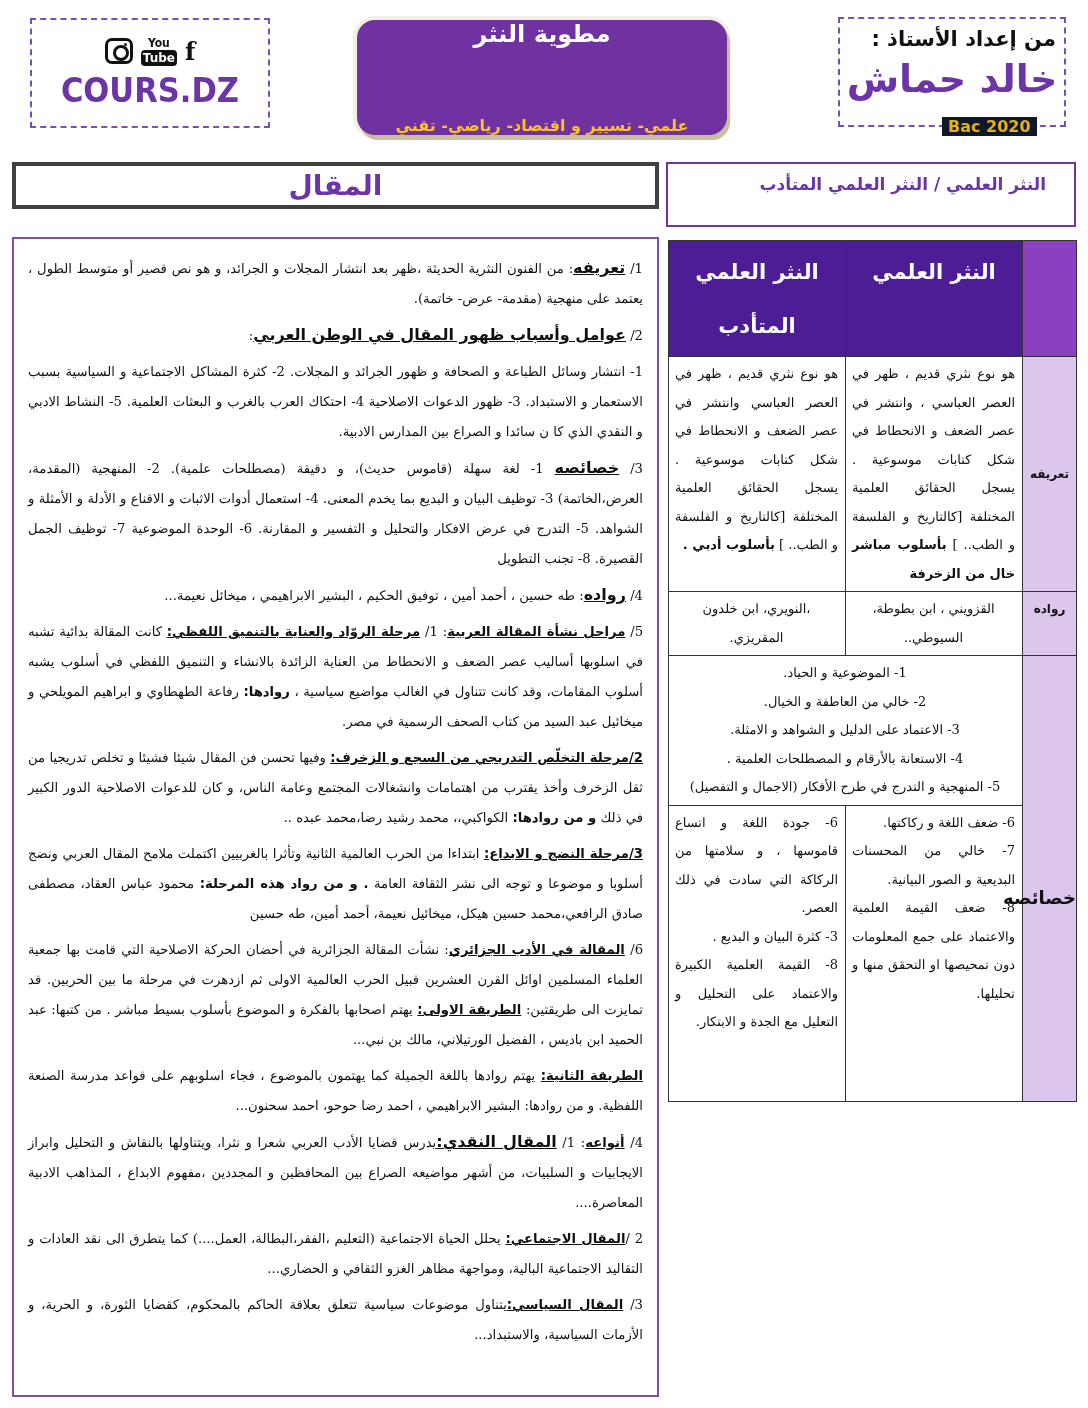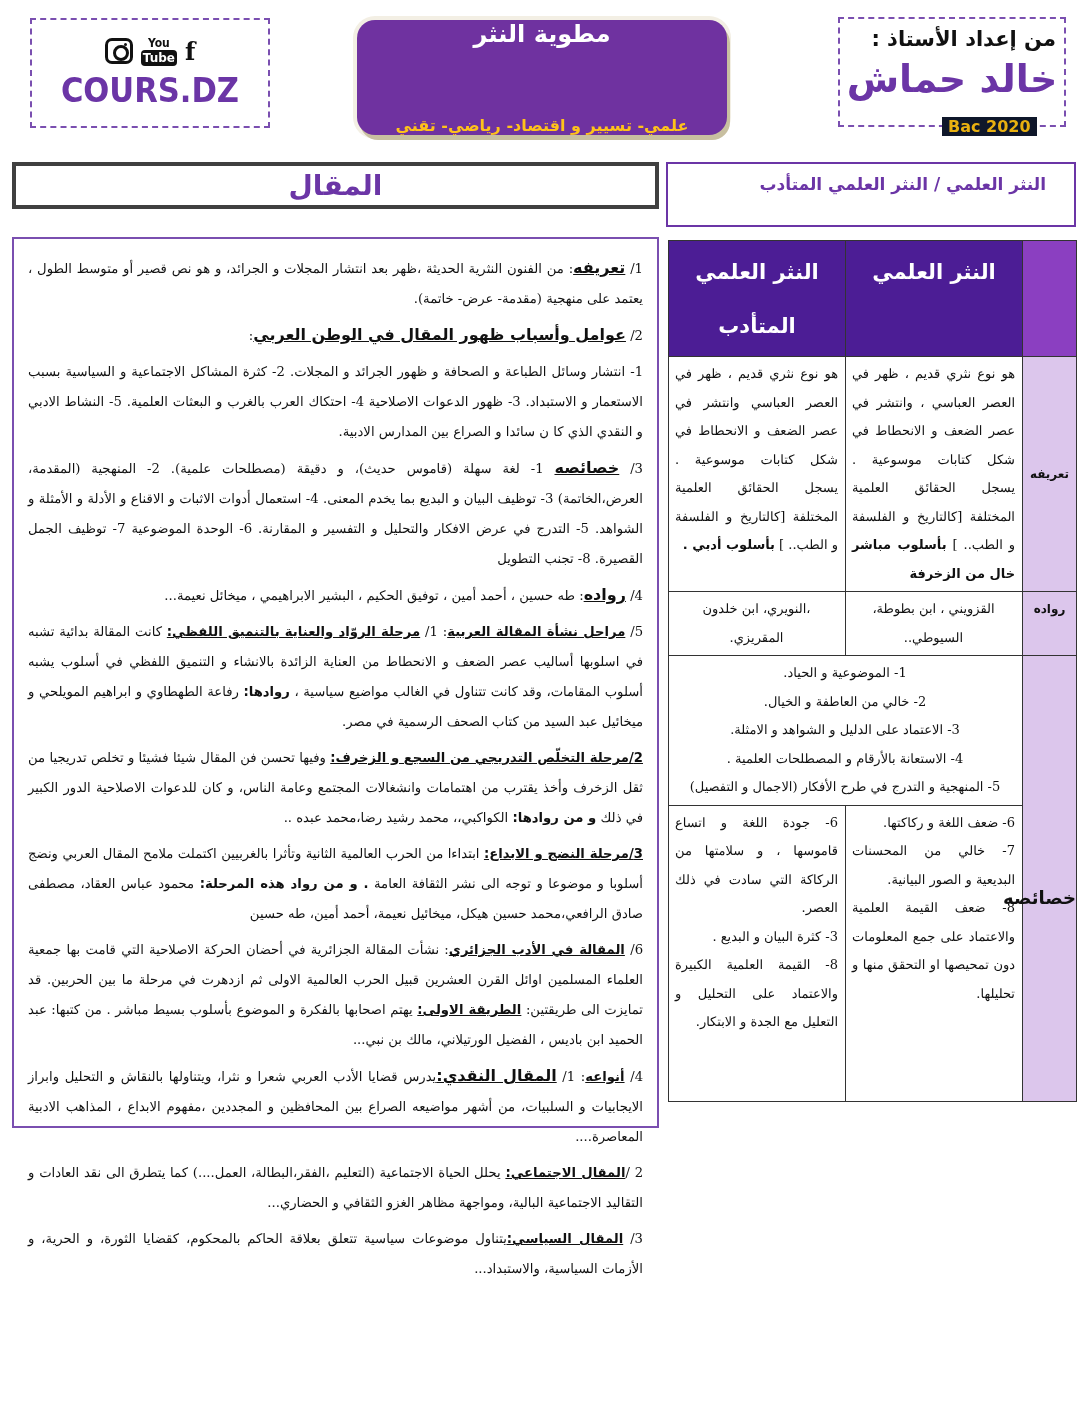--- a/index.html
+++ b/index.html
@@ -61,21 +61,21 @@
   }
   .hdr-left span { font: bold 28px "DejaVu Sans", sans-serif; color: #6b35a6; }
   .hdr-right {
     position: absolute; left: 666px; top: 162px; width: 410px; height: 65px;
     border: 2px solid #6b35a6; direction: rtl; padding: 10px 28px 0 0;
   }
   .hdr-right span { font: bold 17px "DejaVu Sans", sans-serif; color: #6b35a6; }
 
   
   .main {
-    position: absolute; left: 12px; top: 237px; width: 647px; height: 891px;
+    position: absolute; left: 12px; top: 237px; width: 647px; height: 1160px;
     border: 2px solid #7a4fb0; direction: rtl; text-align: justify;
     padding: 14px 14px 0 14px; font: 13.2px/30px "DejaVu Serif", serif; color: #111;
   }
   .main p { margin-bottom: 6px; }
   .main .gap { margin-top: 6px; }
   .kw { font-family: "DejaVu Sans", sans-serif; font-weight: bold; text-decoration: underline; }
   .kw-big { font-family: "DejaVu Sans", sans-serif; font-weight: bold; font-size: 16px; text-decoration: underline; }
   .b { font-family: "DejaVu Sans", sans-serif; font-weight: bold; }
   .num { font-family: "DejaVu Serif", serif; }
   .h2line { font-family: "DejaVu Sans", sans-serif; font-weight: bold; font-size: 16px; text-decoration: underline; }
@@ -157,20 +157,23 @@
   </p>
   <p>
     <span class="kw">2/مرحلة التخلّص التدريجي من السجع و الزخرف:</span><span> وفيها تحسن فن المقال شيئا فشيئا و تخلص تدريجيا من ثقل الزخرف وأخذ يقترب من اهتمامات وانشغالات المجتمع وعامة الناس، و كان للدعوات الاصلاحية الدور الكبير في ذلك </span><span class="b">و من روادها:</span><span> الكواكبي،، محمد رشيد رضا،محمد عبده ..</span>
   </p>
   <p>
     <span class="kw">3/مرحلة النضج و الابداع:</span><span> ابتداءا من الحرب العالمية الثانية وتأثرا بالغربيين اكتملت ملامح المقال العربي ونضج أسلوبا و موضوعا و توجه الى نشر الثقافة العامة </span><span class="b">. و من رواد هذه المرحلة:</span><span> محمود عباس العقاد، مصطفى صادق الرافعي،محمد حسين هيكل، ميخائيل نعيمة، أحمد أمين، طه حسين</span>
   </p>
   <p>
     <span class="num">6/</span>
     <span class="kw">المقالة في الأدب الجزائري</span><span>: نشأت المقالة الجزائرية في أحضان الحركة الاصلاحية التي قامت بها جمعية العلماء المسلمين اوائل القرن العشرين قبيل الحرب العالمية الاولى ثم ازدهرت في مرحلة ما بين الحربين. قد تمايزت الى طريقتين: </span><span class="kw">الطريقة الاولى:</span><span> يهتم اصحابها بالفكرة و الموضوع بأسلوب بسيط مباشر . من كتبها: عبد الحميد ابن باديس ، الفضيل الورتيلاني، مالك بن نبي...</span>
+  </p>
+  <p>
+    <span class="kw">الطريقة الثانية:</span><span> يهتم روادها باللغة الجميلة كما يهتمون بالموضوع ، فجاء اسلوبهم على قواعد مدرسة الصنعة اللفظية. و من روادها: البشير الابراهيمي ، احمد رضا حوحو، احمد سحنون...</span>
   </p>
   <p class="gap">
     <span class="num">4/</span>
     <span class="kw">أنواعه</span><span>: 1/ </span><span class="kw-big">المقال النقدي:</span><span>يدرس قضايا الأدب العربي شعرا و نثرا، ويتناولها بالنقاش و التحليل وابراز الايجابيات و السلبيات، من أشهر مواضيعه الصراع بين المحافظين و المجددين ،مفهوم الابداع ، المذاهب الادبية المعاصرة....</span>
   </p>
   <p>
     <span class="num">2 /</span><span class="kw">المقال الاجتماعي:</span><span> يحلل الحياة الاجتماعية (التعليم ،الفقر،البطالة، العمل....) كما يتطرق الى نقد العادات و التقاليد الاجتماعية البالية، ومواجهة مظاهر الغزو الثقافي و الحضاري...</span>
   </p>
   <p>
     <span class="num">3/</span>

